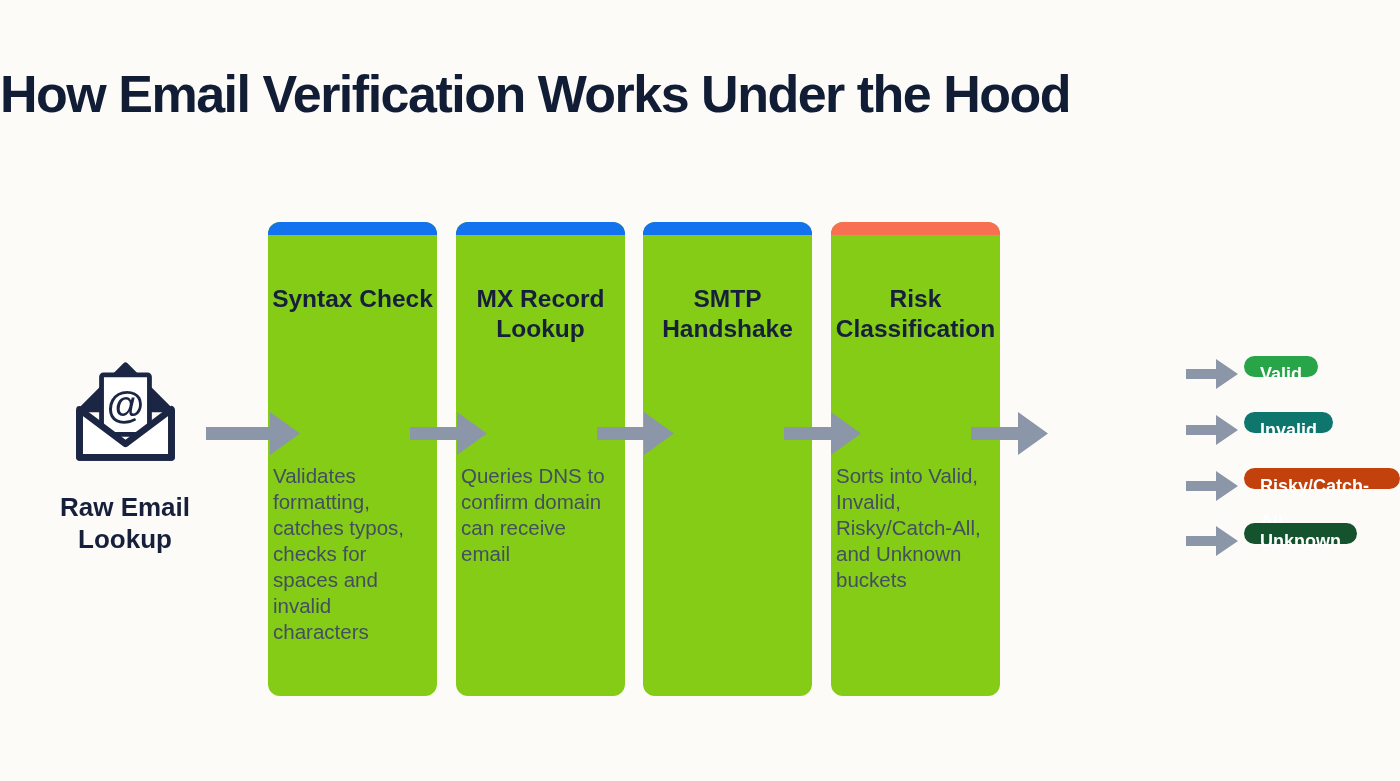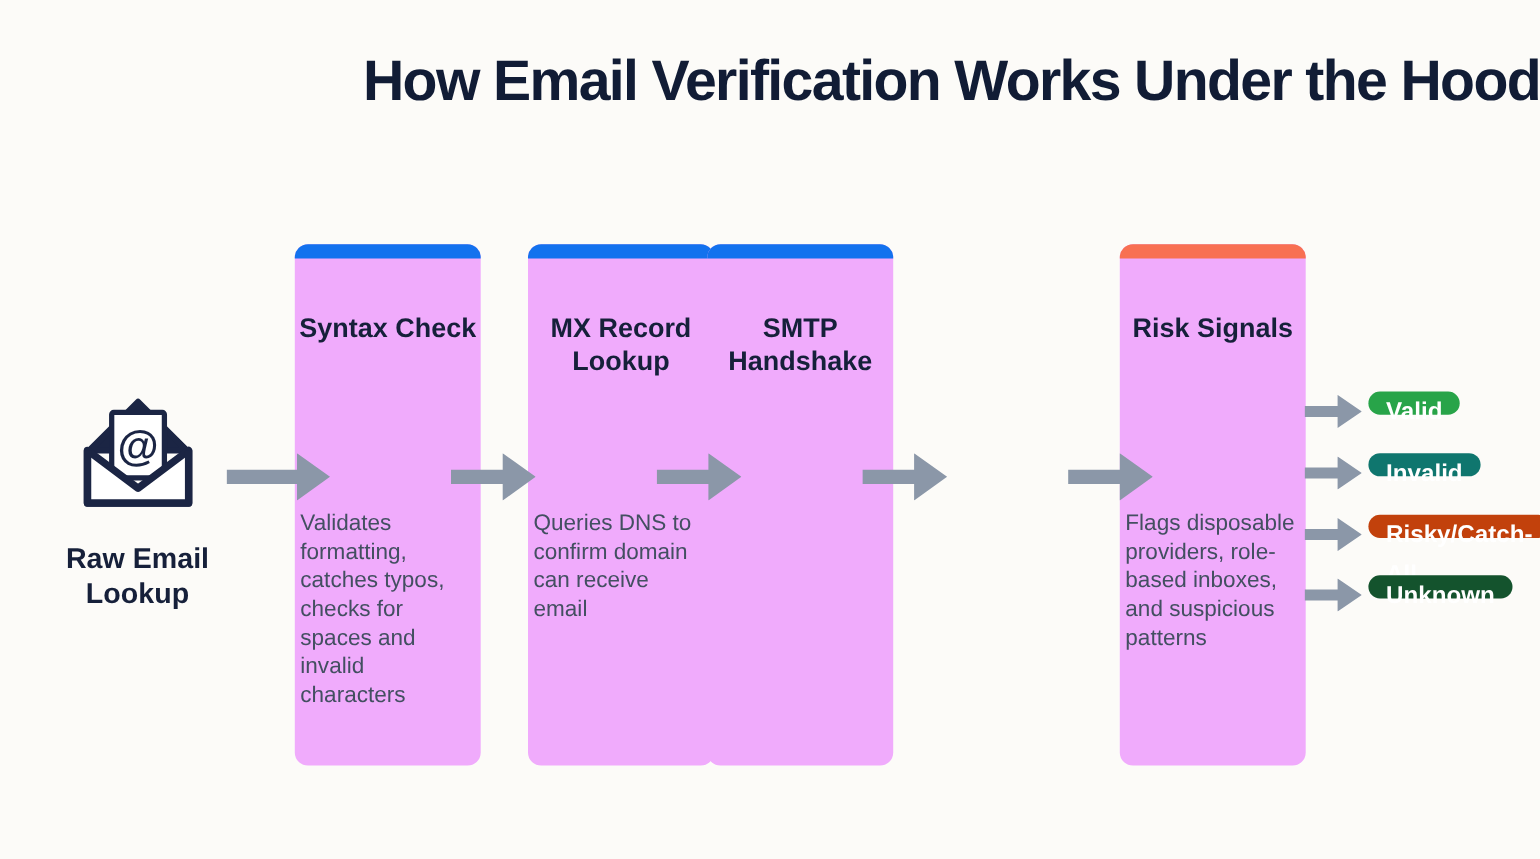--- a/index.html
+++ b/index.html
@@ -1,47 +1,47 @@
 <!DOCTYPE html>
 <html><head>
 <meta charset="utf-8">
 <style>
   * { margin:0; padding:0; box-sizing:border-box; }
   html,body { width:1400px; height:781px; }
   body { font-family:"Liberation Sans", sans-serif; background:#fcfbf8; }
   .canvas { position:relative; width:1400px; height:781px; background:#fcfbf8; overflow:hidden; }
 
-  .title { position:absolute; top:44px; left:0; width:100%; text-align:right;
+  .title { position:absolute; top:64px; left:0; width:100%; text-align:left;
            font-size:52px; font-weight:bold; letter-spacing:-1.5px; color:#111c35; }
 
   
   .input-icon { position:absolute; left:68px; top:350px; }
   .input-label { position:absolute; left:35px; top:492px; width:180px; text-align:center;
                  font-size:26px; font-weight:bold; color:#16203a; line-height:1.22; }
 
   
   .card { position:absolute; top:222px; width:169px; height:474px;
-          background:#f0abfc; border-radius:12px; }
-  .c0{left:268px} .c1{left:480px} .c2{left:643px} .c3{left:831px} .c4{left:1018px}
+          background:#84cc16; border-radius:12px; }
+  .c0{left:268px} .c1{left:456px} .c2{left:643px} .c3{left:831px} .c4{left:1018px}
   .card-accent { height:13px; border-radius:12px 12px 0 0; }
   .card-title { position:absolute; top:62px; left:0; right:0; text-align:center;
                 font-size:24.5px; font-weight:bold; color:#16203a; line-height:1.22; padding:0 4px; }
   .card-desc { position:absolute; top:241px; left:0; right:0; text-align:left;
                font-size:20.5px; color:#434f61; line-height:1.27; padding:0 5px; }
 
   
   .arrow { position:absolute; }
   .a0{left:206px; top:412px;} .a1{left:410px; top:412px;} .a2{left:597px; top:412px;}
   .a3{left:784px; top:412px;} .a4{left:971px; top:412px;}
   .s0{left:1186px; top:359px;} .s1{left:1186px; top:415px;}
   .s2{left:1186px; top:471px;} .s3{left:1186px; top:526px;}
 
   
   .badge { position:absolute; left:1244px; height:21px; line-height:36px; border-radius:18px;
-           padding:0 16px; font-size:22px; font-weight:bold; color:#ffffff; display:inline-block; }
+           padding:0 16px; font-size:18px; font-weight:bold; color:#ffffff; display:inline-block; }
   .b0{top:356px} .b1{top:412px} .b2{top:468px} .b3{top:523px}
 </style>
 </head>
 <body>
 
 <div class="canvas">
 
   <div class="title">How Email Verification Works Under the Hood</div>
 
   <div class="input-icon">
@@ -62,24 +62,24 @@
   </div>
   <div class="card c1">
     <div class="card-accent" style="background: rgb(19, 114, 238);"></div>
     <div class="card-title">MX Record Lookup</div>
     <div class="card-desc">Queries DNS to confirm domain can receive email</div>
   </div>
   <div class="card c2">
     <div class="card-accent" style="background: rgb(19, 114, 238);"></div>
     <div class="card-title">SMTP Handshake</div>
   </div>
-  <div class="card c4">
+  <div class="card c3">
     <div class="card-accent" style="background: rgb(248, 112, 82);"></div>
-    <div class="card-title">Risk Signals</div>
-    <div class="card-desc">Flags disposable providers, role-based inboxes, and suspicious patterns</div>
+    <div class="card-title">Risk Classification</div>
+    <div class="card-desc">Sorts into Valid, Invalid, Risky/Catch-All, and Unknown buckets</div>
   </div>
 
   <svg class="arrow a0" width="94" height="43" viewBox="0 0 94 43">
     <polygon points="0,15 64,15 64,0 94,21.5 64,43 64,28 0,28" fill="#8b97a8"></polygon>
   </svg>
   <svg class="arrow a1" width="77" height="43" viewBox="0 0 77 43">
     <polygon points="0,15 47,15 47,0 77,21.5 47,43 47,28 0,28" fill="#8b97a8"></polygon>
   </svg>
   <svg class="arrow a2" width="77" height="43" viewBox="0 0 77 43">
     <polygon points="0,15 47,15 47,0 77,21.5 47,43 47,28 0,28" fill="#8b97a8"></polygon>

